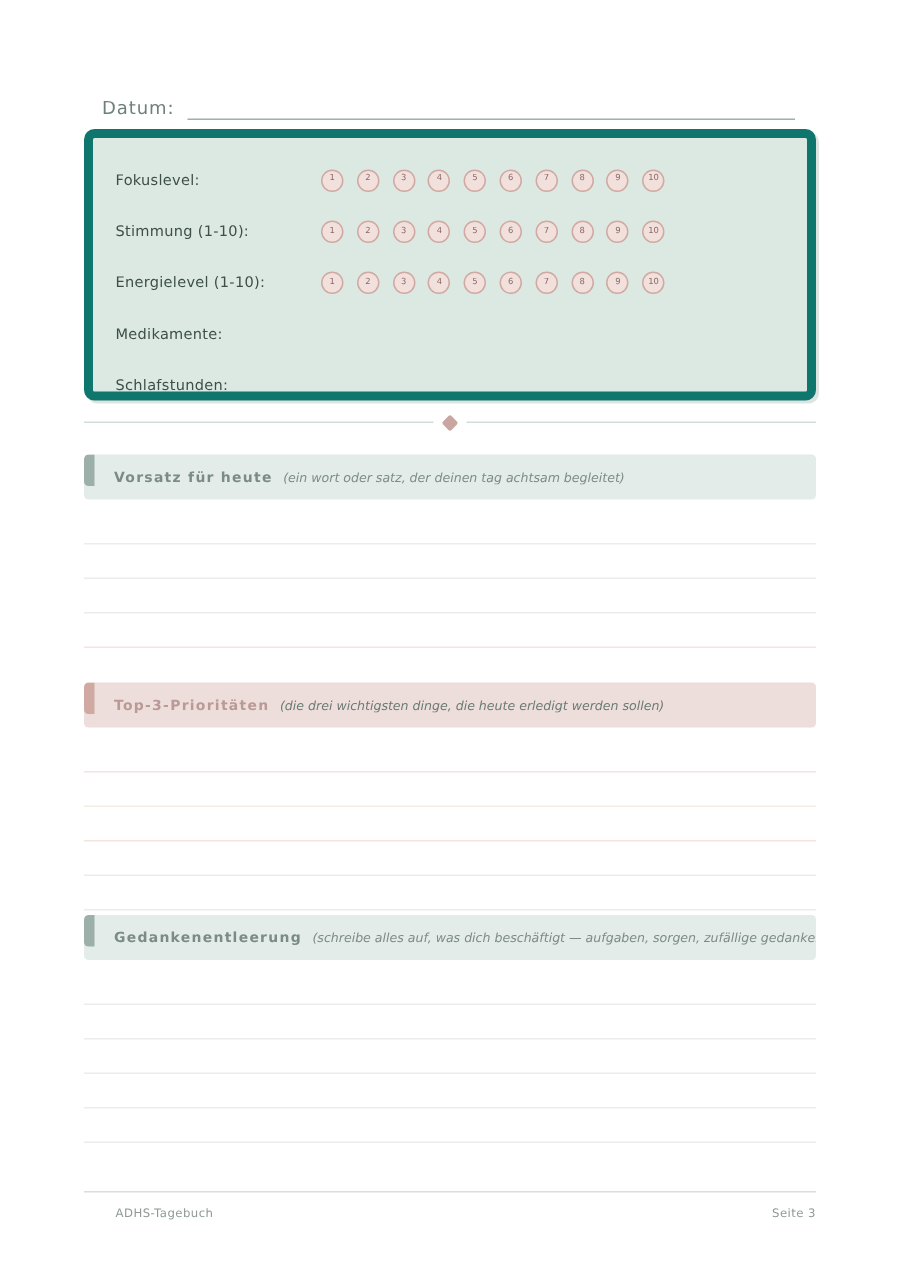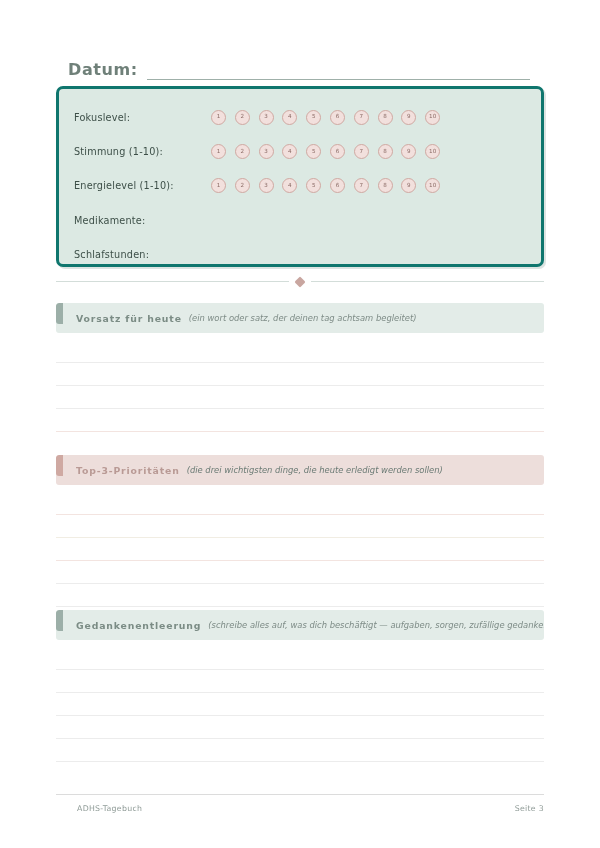--- a/index.html
+++ b/index.html
@@ -16,41 +16,41 @@
   }
 
   
   .datum-row {
     position: absolute;
     left: 68px; top: 60px;
     width: 462px; height: 20px;
     display: flex; align-items: flex-end;
   }
   .datum-label {
-    font-size: 16px;
-    font-weight: bold;
+    font-size: 12px;
+    font-weight: normal;
     color: #6f8079;
     letter-spacing: 0.6px;
     white-space: nowrap;
     padding-bottom: 1px;
   }
   .datum-line {
     flex: 1;
     margin-left: 9px;
     border-bottom: 1px solid #9fb0a9;
     height: 13px;
   }
 
   
   .checkin-box {
     position: absolute;
     left: 56px; top: 86px;
     width: 488px; height: 181px;
     background: #dce9e3;
-    border: 3px solid #0f766e;
+    border: 6px solid #0f766e;
     border-radius: 7px;
     box-shadow: 2px 2px 0 rgba(180,196,190,0.45);
   }
   .checkin-rows {
     position: absolute;
     left: 0; top: 0; right: 0; bottom: 0;
     padding: 11px 0 0 0;
   }
   .ci-row {
     display: flex;

